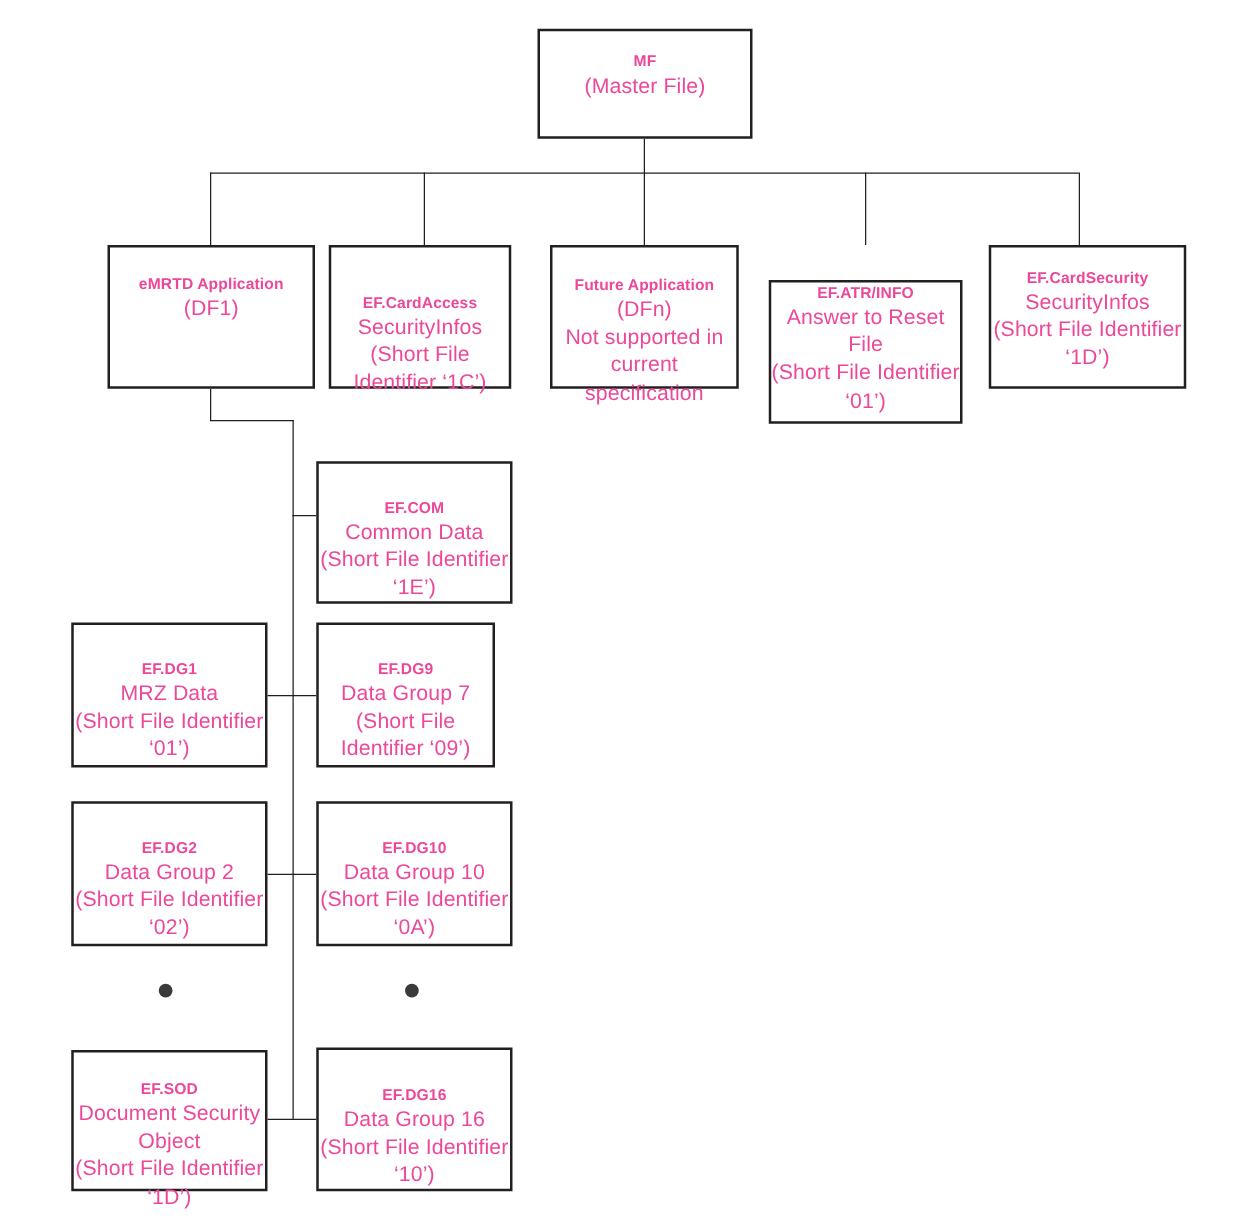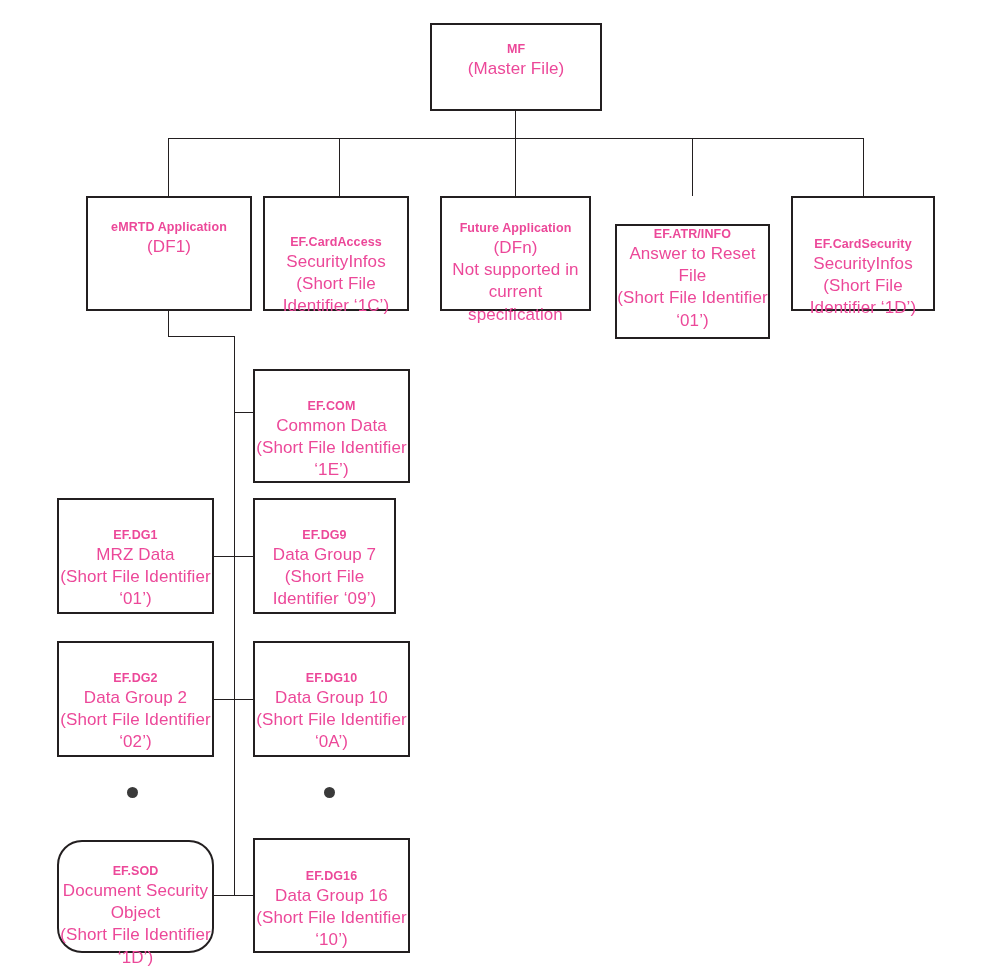--- a/index.html
+++ b/index.html
@@ -116,21 +116,21 @@
     <div class="sub">Not supported in current</div>
     <div class="sub">specification</div>
   </div>
 
   <div class="node pad-top" style="left:615px; top:196px; width:155px; height:115px; margin-top:28px;">
     <div class="ttl">EF.ATR/INFO</div>
     <div class="sub">Answer to Reset File</div>
     <div class="sub">(Short File Identifier ‘01’)</div>
   </div>
 
-  <div class="node pad-top" style="left:791px; top:196px; width:144px; height:115px; padding-top:38px;">
+  <div class="node pad-top" style="left:791px; top:196px; width:158px; height:115px; padding-top:16px;">
     <div class="ttl">EF.CardSecurity</div>
     <div class="sub">SecurityInfos</div>
     <div class="sub">(Short File Identifier ‘1D’)</div>
   </div>
 
   <div class="node pad-top" style="left:253px; top:369px; width:157px; height:114px; padding-top:27px;">
     <div class="ttl">EF.COM</div>
     <div class="sub">Common Data</div>
     <div class="sub">(Short File Identifier ‘1E’)</div>
   </div>
@@ -152,21 +152,21 @@
     <div class="sub">Data Group 2</div>
     <div class="sub">(Short File Identifier ‘02’)</div>
   </div>
 
   <div class="node pad-top" style="left:253px; top:641px; width:157px; height:116px; padding-top:27px;">
     <div class="ttl">EF.DG10</div>
     <div class="sub">Data Group 10</div>
     <div class="sub">(Short File Identifier ‘0A’)</div>
   </div>
 
-  <div class="node pad-top" style="left:57px; top:840px; width:157px; height:113px; padding-top:21px;border-radius:25px;">
+  <div class="node pad-top" style="left:57px; top:840px; width:157px; height:113px; padding-top:21px;">
     <div class="ttl">EF.SOD</div>
     <div class="sub">Document Security</div>
     <div class="sub">Object</div>
     <div class="sub">(Short File Identifier ‘1D’)</div>
   </div>
 
   <div class="node pad-top" style="left:253px; top:838px; width:157px; height:115px; padding-top:28px;">
     <div class="ttl">EF.DG16</div>
     <div class="sub">Data Group 16</div>
     <div class="sub">(Short File Identifier ‘10’)</div>

